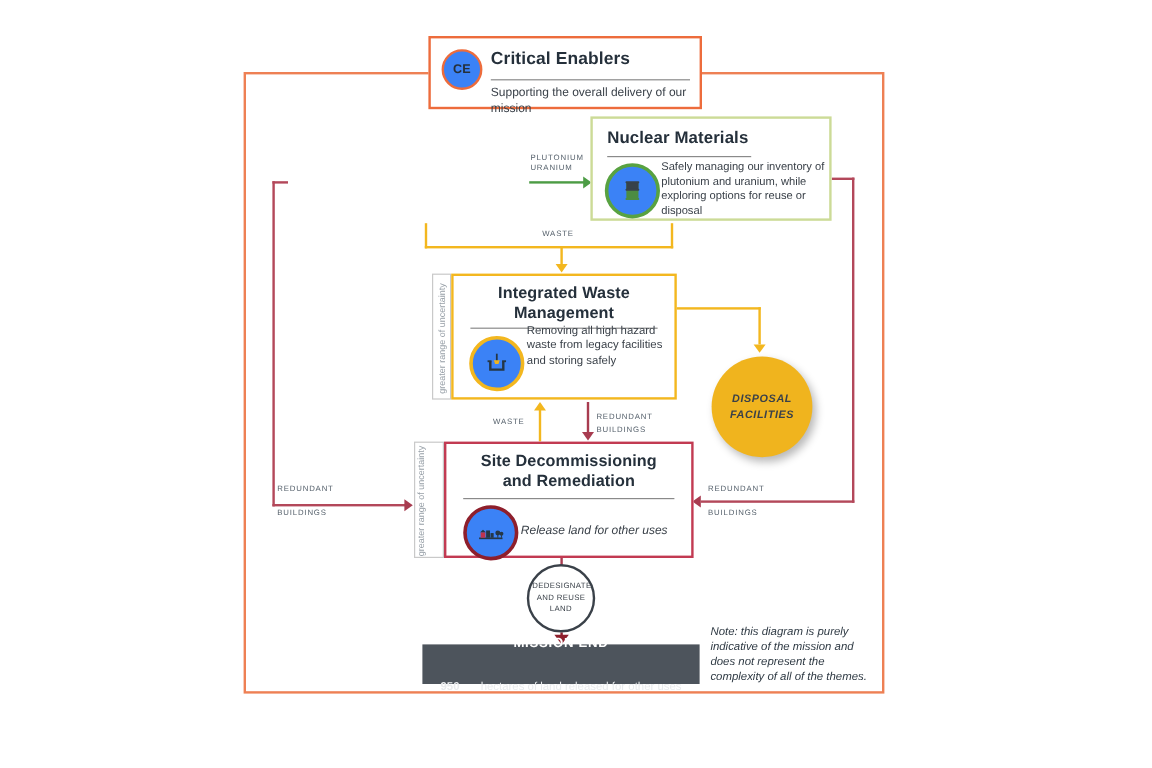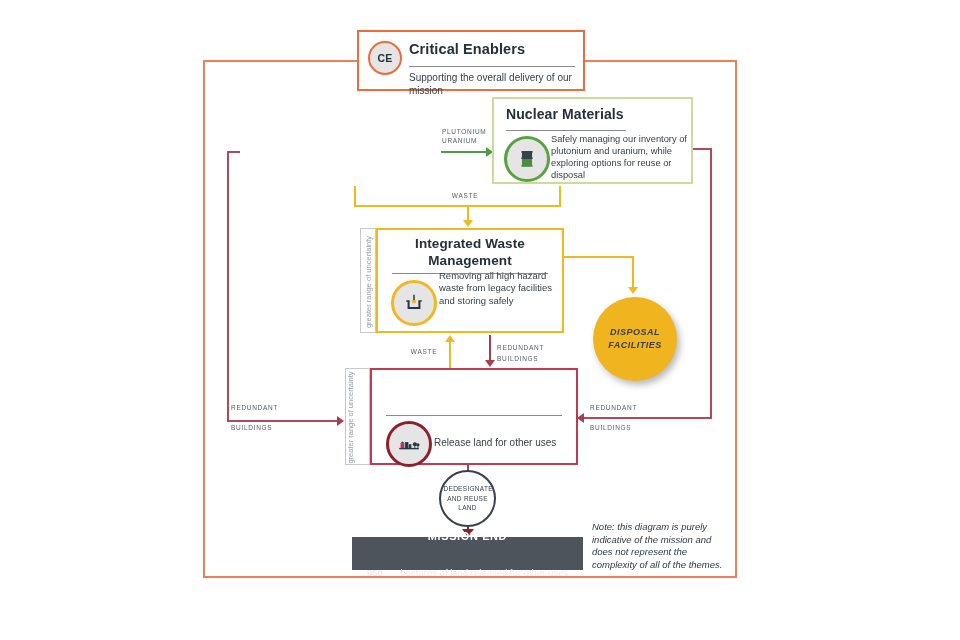--- a/index.html
+++ b/index.html
@@ -5,21 +5,21 @@
   html,body{margin:0;padding:0;background:#ffffff;}
   .canvas{position:relative;width:960px;height:640px;background:#ffffff;overflow:hidden;
           font-family:"Liberation Sans",sans-serif;color:#3A4149;}
   .abs{position:absolute;box-sizing:border-box;}
   .line{position:absolute;}
   .arrow{position:absolute;width:0;height:0;}
   .box{position:absolute;background:#fff;box-sizing:border-box;z-index:2;}
   .box-title{position:absolute;font-weight:600;color:#25303B;letter-spacing:0.1px;}
   .divider{position:absolute;height:1px;background:#8A8A8A;}
   .desc{position:absolute;color:#3A4149;line-height:1.3;}
-  .icon-circle{position:absolute;border-radius:50%;background:#e5e5e5;display:flex;
+  .icon-circle{position:absolute;border-radius:50%;background:#3b82f6;display:flex;
                align-items:center;justify-content:center;}
   .lbl{position:absolute;font-size:6.5px;letter-spacing:0.7px;color:#55606B;z-index:3;}
   .vstrip{position:absolute;box-sizing:border-box;border:1px solid #C9C9C9;background:#fff;z-index:2;overflow:hidden;}
   .vstrip span{position:absolute;display:block;text-align:center;font-size:7.5px;
                color:#98A0A8;transform:rotate(-90deg);line-height:1.3;}
 </style>
 </head>
 <body>
 
 <div class="canvas">
@@ -119,35 +119,36 @@
 
   <div class="abs" style="left:593px;top:297px;width:84px;height:84px;border-radius:50%;background:#F0B41E;
               box-shadow:3px 4px 7px rgba(0,0,0,0.28);display:flex;align-items:center;justify-content:center;z-index:2;">
     <span style="width:62px;text-align:center;font-size:9px;font-weight:600;letter-spacing:0.5px;color:#3A4149;line-height:1.4;font-style:italic;">DISPOSAL FACILITIES</span>
   </div>
 
   <div class="vstrip" style="left:345px;top:368px;width:25px;height:97px;">
     <span style="width:97px;height:25px;left:-36px;top:36px;">greater range of uncertainty</span>
   </div>
   <div class="box" style="left:370px;top:368px;width:208px;height:97px;border:2px solid #C23A52;">
+    <div class="box-title" style="left:0;right:0;top:6px;padding:0 24px;text-align:center;font-size:13.5px;line-height:1.25;">Site Decommissioning and Remediation</div>
     <div class="divider" style="left:14px;right:14px;top:45px;"></div>
     <div class="icon-circle" style="left:14px;top:51px;width:40px;height:40px;border:3px solid #8E1F2C;">
       <svg viewBox="0 0 24 24" width="26" height="26">
         <rect x="3" y="15.6" width="18" height="1.3" fill="#253746"></rect>
         <rect x="4.2" y="11.6" width="3.6" height="4.2" fill="#C0334E"></rect>
         <path d="M3.8 11.6 l2.2 -1.9 l2.2 1.9 z" fill="#253746"></path>
         <rect x="8.4" y="10.2" width="3" height="5.6" fill="#253746"></rect>
         <rect x="11.8" y="12.2" width="2.4" height="3.6" fill="#253746"></rect>
         <circle cx="17.4" cy="12.2" r="1.9" fill="#253746"></circle>
         <rect x="17" y="13.4" width="0.8" height="2.4" fill="#253746"></rect>
         <circle cx="20.2" cy="12.7" r="1.5" fill="#253746"></circle>
         <rect x="19.9" y="13.8" width="0.7" height="2" fill="#253746"></rect>
       </svg>
     </div>
-    <div class="desc" style="left:62px;top:66px;width:130px;font-size:10px;">Release land for other uses</div>
+    <div class="desc" style="left:62px;top:66px;width:130px;font-size:10px;font-style:italic;">Release land for other uses</div>
   </div>
 
   <div class="abs" style="left:439px;top:470px;width:57px;height:57px;border:2px solid #3A4149;border-radius:50%;
               background:#fff;display:flex;align-items:center;justify-content:center;z-index:3;">
     <span style="width:48px;text-align:center;font-size:6.5px;letter-spacing:0.3px;color:#3A4149;line-height:1.45;">DEDESIGNATE AND REUSE LAND</span>
   </div>
 
   <div class="abs" style="left:352px;top:537px;width:231px;height:33px;background:#4D545C;z-index:2;
               display:flex;flex-direction:column;align-items:center;justify-content:center;gap:24px;">
     <div style="font-size:11px;font-weight:bold;color:#ffffff;letter-spacing:0.6px;">MISSION END</div>

